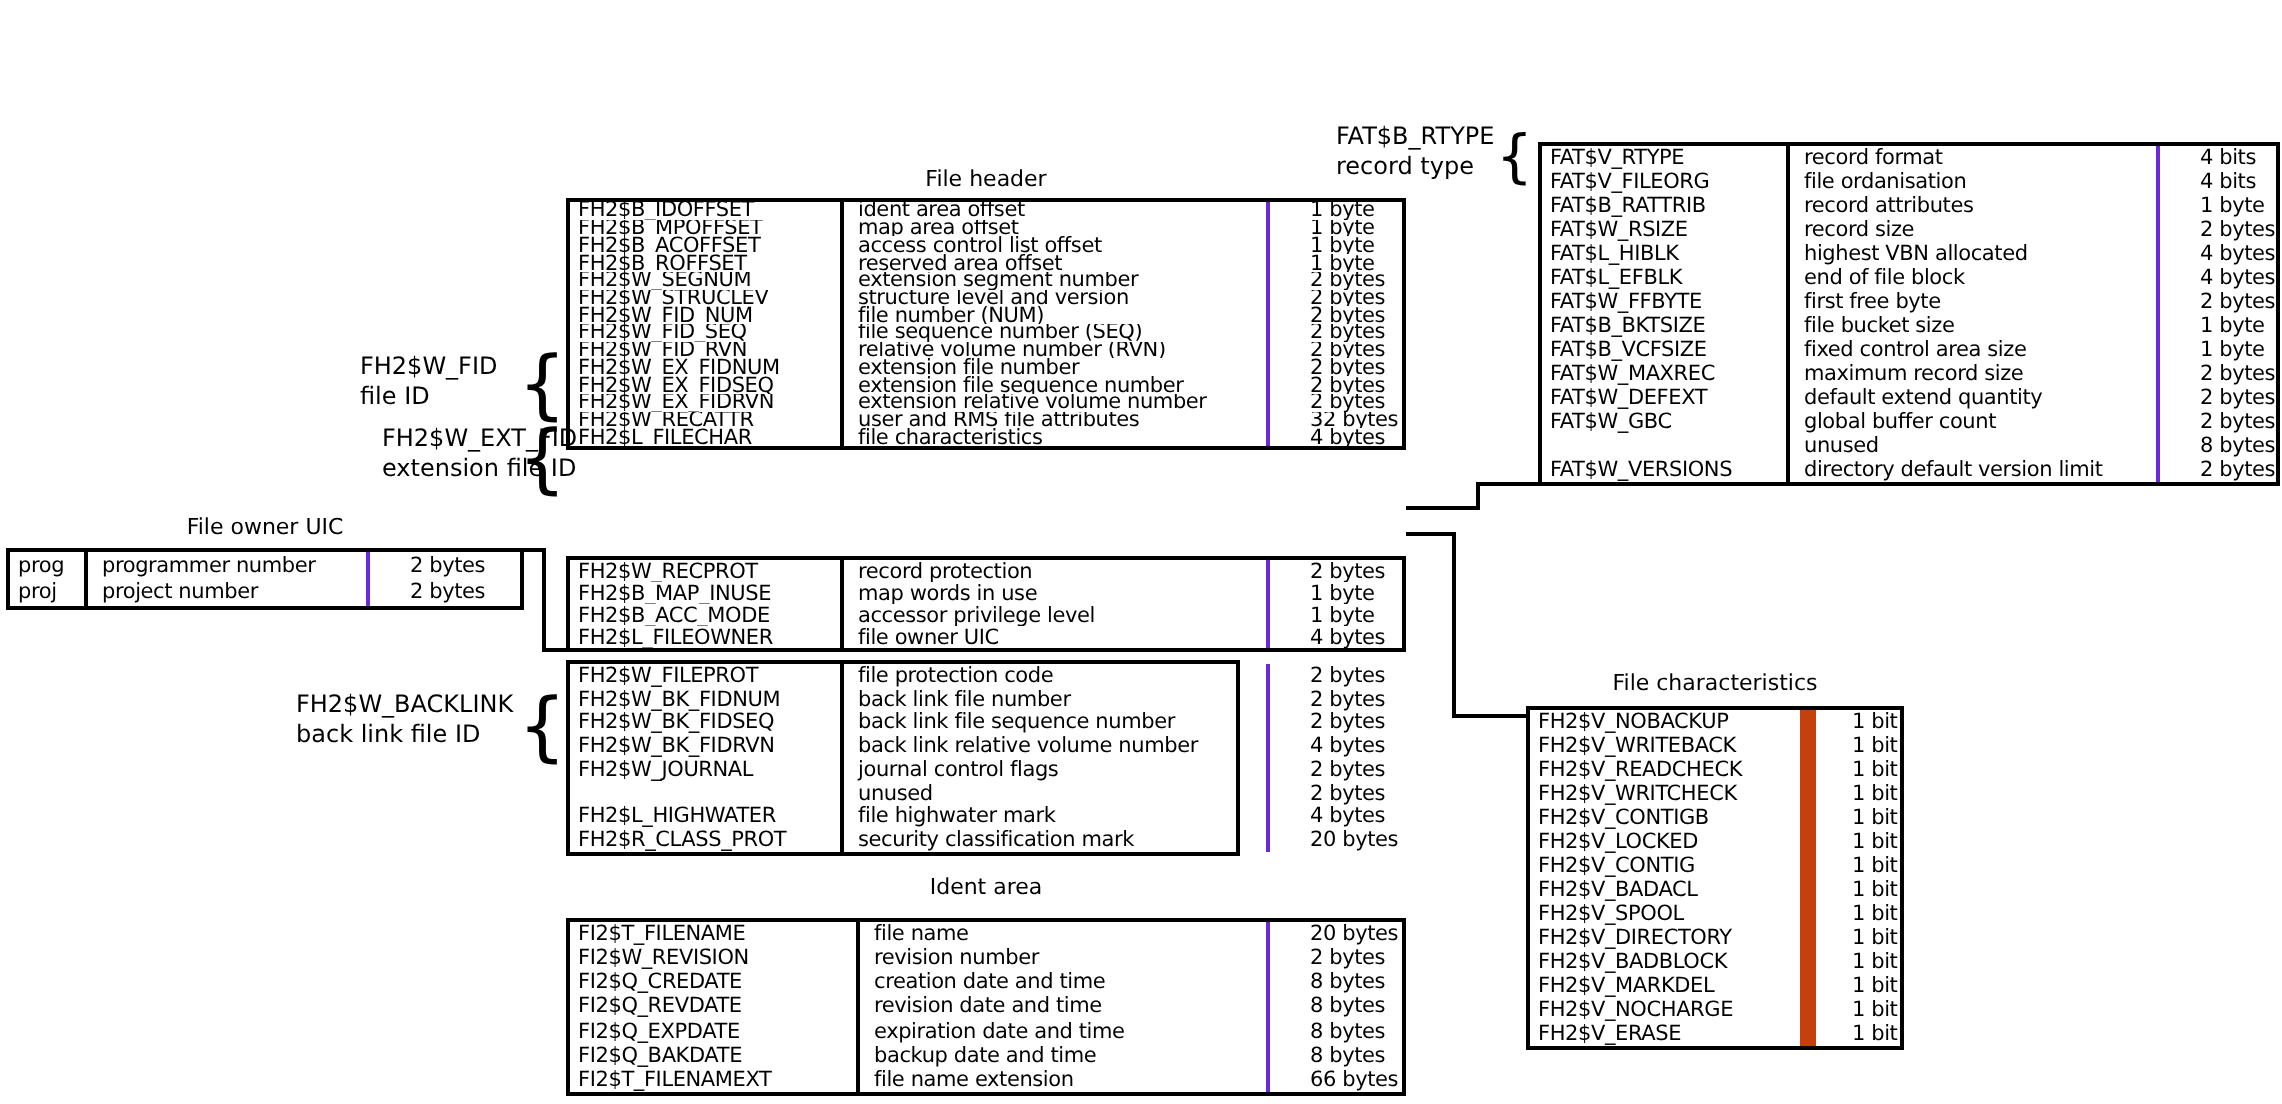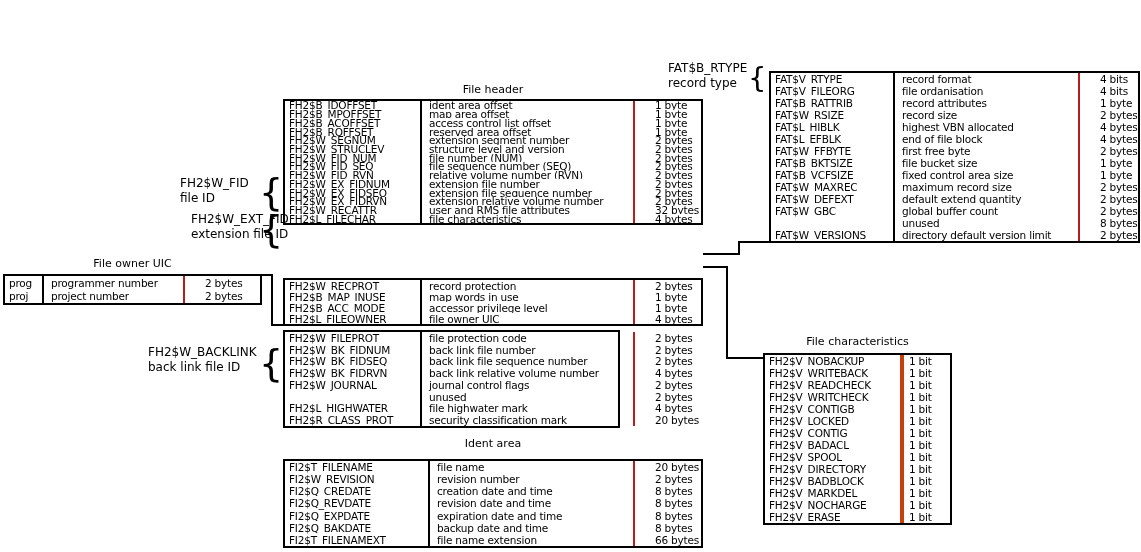--- a/index.html
+++ b/index.html
@@ -13,24 +13,24 @@
   }
   .tbl {
     position:absolute; border:2px solid #000; box-sizing:border-box;
     display:grid; grid-auto-rows:1fr; background:#fff;
   }
   .cell {
     font-size:10.5px; letter-spacing:-0.2px; white-space:nowrap;
     display:flex; align-items:center; overflow:hidden; box-sizing:border-box;
   }
   .t3 .col0 { padding-left:4px; }
-  .t3 .col1 { border-left:2px solid #000; border-right:2px solid #b91c1c; padding-left:7px; }
+  .t3 .col1 { border-left:2px solid #000; border-right:2px solid #6d28d9; padding-left:7px; }
   .t3 .col2 { padding-left:20px; }
   .t2 .col0 { padding-left:4px; }
-  .t2 .col1 { border-left:4px solid #c2410c; padding-left:5px; }
+  .t2 .col1 { border-left:8px solid #c2410c; padding-left:18px; }
   .label {
     position:absolute; font-size:12px; line-height:15px; white-space:nowrap;
   }
   .brace {
     position:absolute; font-size:38px; line-height:34px; font-weight:400;
   }
   .brace.small { font-size:29px; line-height:27px; }
   .connectors { position:absolute; left:0; top:0; pointer-events:none; }
 </style>
 </head>

